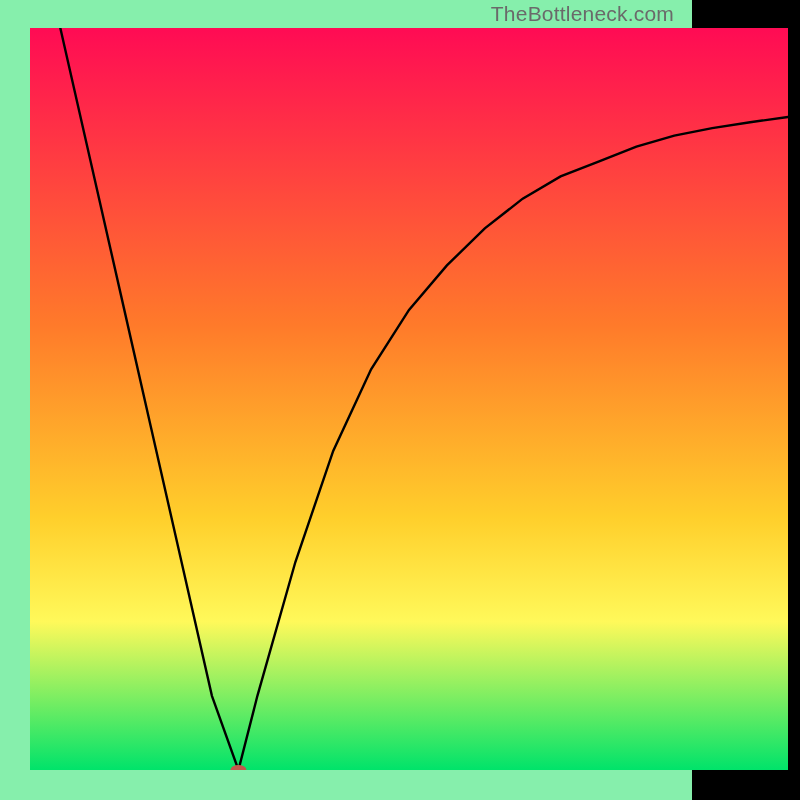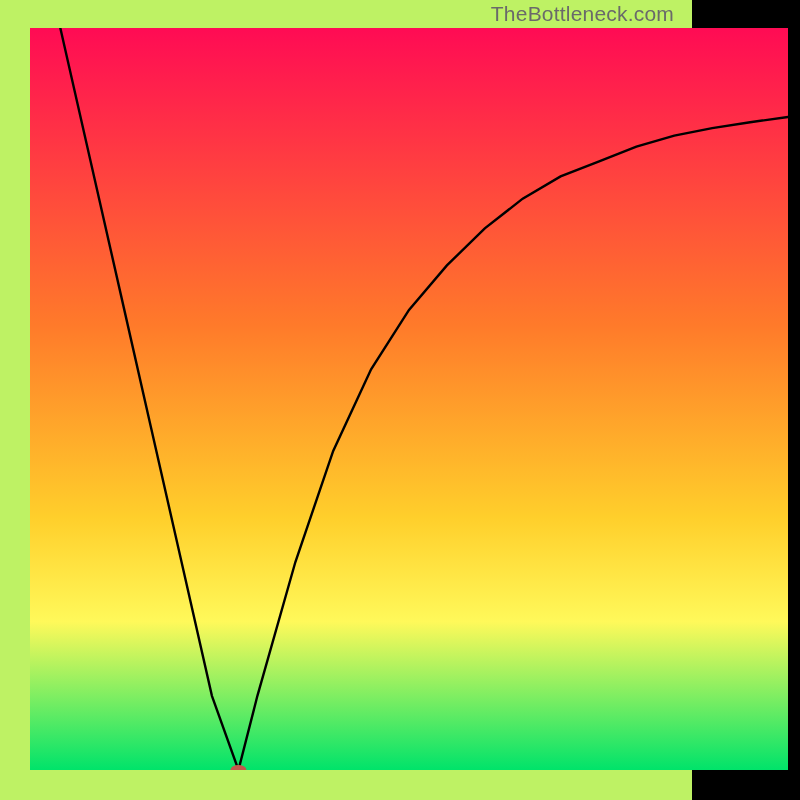--- a/index.html
+++ b/index.html
@@ -8,21 +8,21 @@
     width: 800px;
     height: 800px;
     background: #000;
     font-family: Arial, Helvetica, sans-serif;
     overflow: hidden;
   }
   .frame {
     position: relative;
     width: 692px;
     height: 800px;
-    background: #bef264;
+    background: #86efac;
   }
   .watermark {
     position: absolute;
     top: 2px;
     right: 18px;
     color: #6a6a6a;
     font-size: 21px;
     font-weight: 400;
     letter-spacing: 0.2px;
     z-index: 10;

